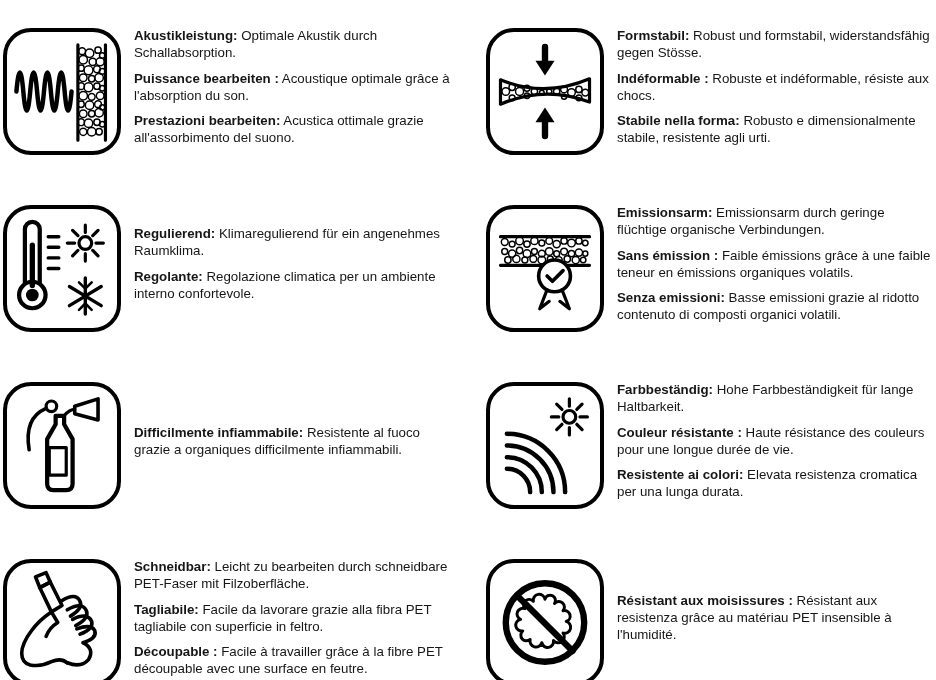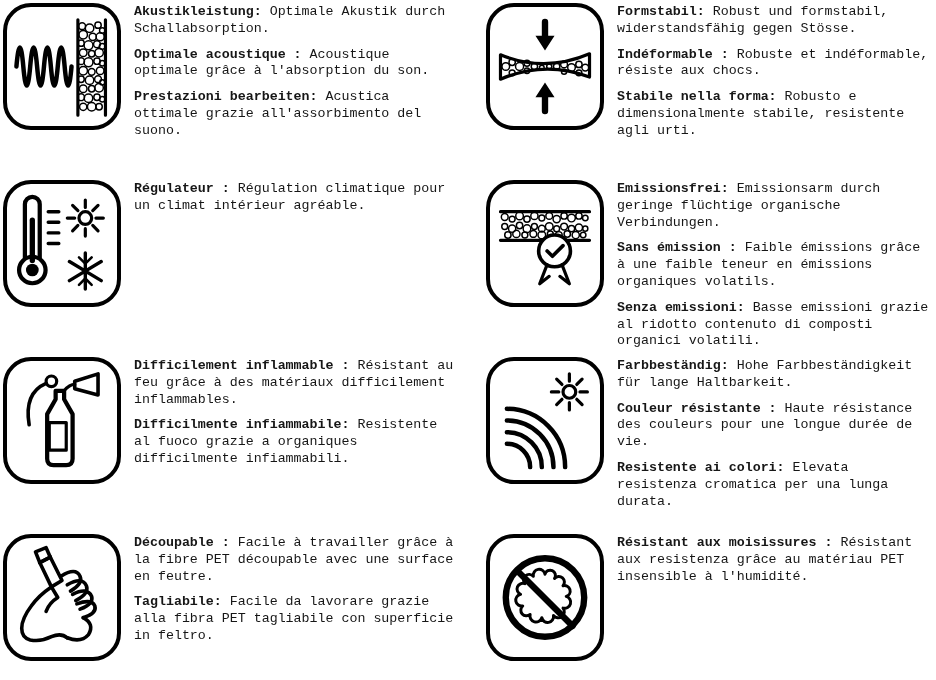--- a/index.html
+++ b/index.html
@@ -7,21 +7,21 @@
     width:936px;height:680px;overflow:hidden;background:#ffffff;
     font-family:"Liberation Sans","DejaVu Sans",sans-serif;
     color:#161616;
   }
   .grid{
     display:grid;
     grid-template-columns:468px 465px;
     grid-template-rows:repeat(4,177px);
     padding:3px 0 0 3px;
   }
-  .cell{display:flex;align-items:flex-start;font-family:Liberation Mono, monospace;}
+  .cell{display:flex;align-items:center;}
   .cell.right{padding-left:15px;}
   .tile{
     flex:0 0 auto;
     width:118px;height:127px;box-sizing:border-box;
     border:4px solid #000;border-radius:28px;background:#fff;
     display:flex;align-items:center;justify-content:center;
   }
   .ic{display:block;}
   .text{
     margin-left:13px;margin-top:1px;
@@ -78,21 +78,21 @@
               <circle cx="88" cy="81" r="2.6"></circle>
             <circle cx="70" cy="88" r="3.4"></circle>
               <circle cx="78" cy="88" r="4"></circle>
               <circle cx="85" cy="88" r="3"></circle>
           </g>
         </g>
       </svg>
     </div>
     <div class="text">
       <p><b>Akustikleistung:</b> <span>Optimale Akustik durch Schallabsorption.</span></p>
-      <p><b>Optimale acoustique :</b> <span>Acoustique optimale grâce à l'absorption du son.</span></p>
+      <p><b>Puissance bearbeiten :</b> <span>Acoustique optimale grâce à l'absorption du son.</span></p>
       <p><b>Prestazioni bearbeiten:</b> <span>Acustica ottimale grazie all'assorbimento del suono.</span></p>
     </div>
   </div>
 
   <div class="cell right">
     <div class="tile">
       <svg class="ic" viewBox="0 0 100 100" width="106" height="115">
         <g fill="none" stroke="#000" stroke-linecap="round" stroke-linejoin="round" stroke-width="4">
           <path stroke-width="3" d="M8 39Q50 56 92 38L92 60Q50 44 8 62Z"></path>
           <g stroke-width="1.4">
@@ -135,21 +135,22 @@
           <circle fill="#000" stroke="none" cx="22" cy="75" r="6"></circle>
           <path stroke-width="3.2" d="M37 20h10M37 30h10M37 40h10M37 50h10"></path>
           <circle stroke-width="3" cx="72" cy="26" r="6"></circle>
           <path stroke-width="3" d="M82 26h7M62 26h-7M72 16V9M72 36v7M79 19l5-5M65 19l-5-5M79 33l5 5M65 33l-5 5"></path>
           <path stroke-width="3.2" d="M72 59V93M57 67l30 18M57 85l30-18"></path>
           <path stroke-width="2.4" d="M66 63l6 6 6-6M66 89l6-6 6 6"></path>
         </g>
       </svg>
     </div>
     <div class="text">
-      <p><b>Régulateur :</b> <span>Régulation climatique pour un climat intérieur agréable.</span></p>
+      <p><b>Regulierend:</b> <span>Klimaregulierend für ein angenehmes Raumklima.</span></p>
+      <p><b>Regolante:</b> <span>Regolazione climatica per un ambiente interno confortevole.</span></p>
     </div>
   </div>
 
   <div class="cell right">
     <div class="tile">
       <svg class="ic" viewBox="0 0 100 100" width="106" height="115">
         <g fill="none" stroke="#000" stroke-linecap="round" stroke-linejoin="round" stroke-width="4">
           <path stroke-width="3" d="M8 20H92M8 47H92"></path>
           <g stroke-width="1.4">
             <circle cx="12" cy="25" r="3.2"></circle>
@@ -187,41 +188,40 @@
             <circle cx="79" cy="42" r="3.4"></circle>
               <circle cx="86" cy="42" r="2.6"></circle>
           </g>
           <circle cx="59" cy="57" r="15" fill="#fff" stroke-width="3.4"></circle>
           <path stroke-width="3.4" d="M52 57l5 5 10-10"></path>
           <path stroke-width="3" d="M52 70l-7 18 9-7M66 70l7 18-9-7"></path>
         </g>
       </svg>
     </div>
     <div class="text">
-      <p><b>Emissionsfrei:</b> <span>Emissionsarm durch geringe flüchtige organische Verbindungen.</span></p>
+      <p><b>Emissionsarm:</b> <span>Emissionsarm durch geringe flüchtige organische Verbindungen.</span></p>
       <p><b>Sans émission :</b> <span>Faible émissions grâce à une faible teneur en émissions organiques volatils.</span></p>
       <p><b>Senza emissioni:</b> <span>Basse emissioni grazie al ridotto contenuto di composti organici volatili.</span></p>
     </div>
   </div>
 
   <div class="cell left">
     <div class="tile">
       <svg class="ic" viewBox="0 0 100 100" width="106" height="115">
         <g fill="none" stroke="#000" stroke-linecap="round" stroke-linejoin="round" stroke-width="4">
           <path d="M44 30V22H52V30L60 44V86q0 6-6 6H42q-6 0-6-6V44Z"></path>
           <path stroke-width="3" d="M38 52h16v26H38Z"></path>
           <circle stroke-width="3" cx="40" cy="13" r="5"></circle>
           <path stroke-width="3.4" d="M62 13L84 6V26L62 20Z"></path>
           <path stroke-width="3" d="M52 22q5-6 10-6"></path>
           <path stroke-width="3.4" d="M35 15Q14 24 19 54"></path>
         </g>
       </svg>
     </div>
     <div class="text">
-      <p><b>Difficilement inflammable :</b> <span>Résistant au feu grâce à des matériaux difficilement inflammables.</span></p>
       <p><b>Difficilmente infiammabile:</b> <span>Resistente al fuoco grazie a organiques difficilmente infiammabili.</span></p>
     </div>
   </div>
 
   <div class="cell right">
     <div class="tile">
       <svg class="ic" viewBox="0 0 100 100" width="106" height="115">
         <g fill="none" stroke="#000" stroke-linecap="round" stroke-linejoin="round" stroke-width="4">
           <path stroke-width="4.2" d="M14 72A22 22 0 0 1 36 94M14 61A33 33 0 0 1 47 94M14 50A44 44 0 0 1 58 94M14 39A55 55 0 0 1 69 94"></path>
           <circle stroke-width="3" cx="73" cy="23" r="6"></circle>
@@ -247,22 +247,23 @@
           <path d="M55 38Q69 30 73 39 76 46 63 53"></path>
           <path d="M60 47Q74 40 78 49 80 56 67 61"></path>
           <path d="M64 56Q78 51 81 58 83 65 70 69"></path>
           <path d="M70 69Q81 75 75 85 68 93 55 88"></path>
           <path d="M40 40Q28 48 21 58 12 70 12 79 12 88 20 90 30 92 40 87 49 83 55 88"></path>
           <path d="M40 40 46 50Q38 55 35 63"></path>
         </g>
       </svg>
     </div>
     <div class="text">
+      <p><b>Schneidbar:</b> <span>Leicht zu bearbeiten durch schneidbare PET-Faser mit Filzoberfläche.</span></p>
+      <p><b>Tagliabile:</b> <span>Facile da lavorare grazie alla fibra PET tagliabile con superficie in feltro.</span></p>
       <p><b>Découpable :</b> <span>Facile à travailler grâce à la fibre PET découpable avec une surface en feutre.</span></p>
-      <p><b>Tagliabile:</b> <span>Facile da lavorare grazie alla fibra PET tagliabile con superficie in feltro.</span></p>
     </div>
   </div>
 
   <div class="cell right">
     <div class="tile">
       <svg class="ic" viewBox="0 0 100 100" width="106" height="115">
         <g fill="none" stroke="#000" stroke-linecap="round" stroke-linejoin="round" stroke-width="4">
           <circle stroke-width="6" cx="50" cy="50" r="37"></circle>
           <path stroke-width="2.8" d="M50 28a5 5 0 1 1 9 4a5 5 0 1 1 8 7a5 5 0 1 1 3 10a5 5 0 1 1 -3 11a5 5 0 1 1 -9 7a5 5 0 1 1 -11 2a5 5 0 1 1 -11 -3a5 5 0 1 1 -7 -8a5 5 0 1 1 -2 -11a5 5 0 1 1 4 -10a5 5 0 1 1 8 -7a5 5 0 1 1 11 -2Z"></path>
           <path stroke-width="6" d="M25 26L76 77"></path>

